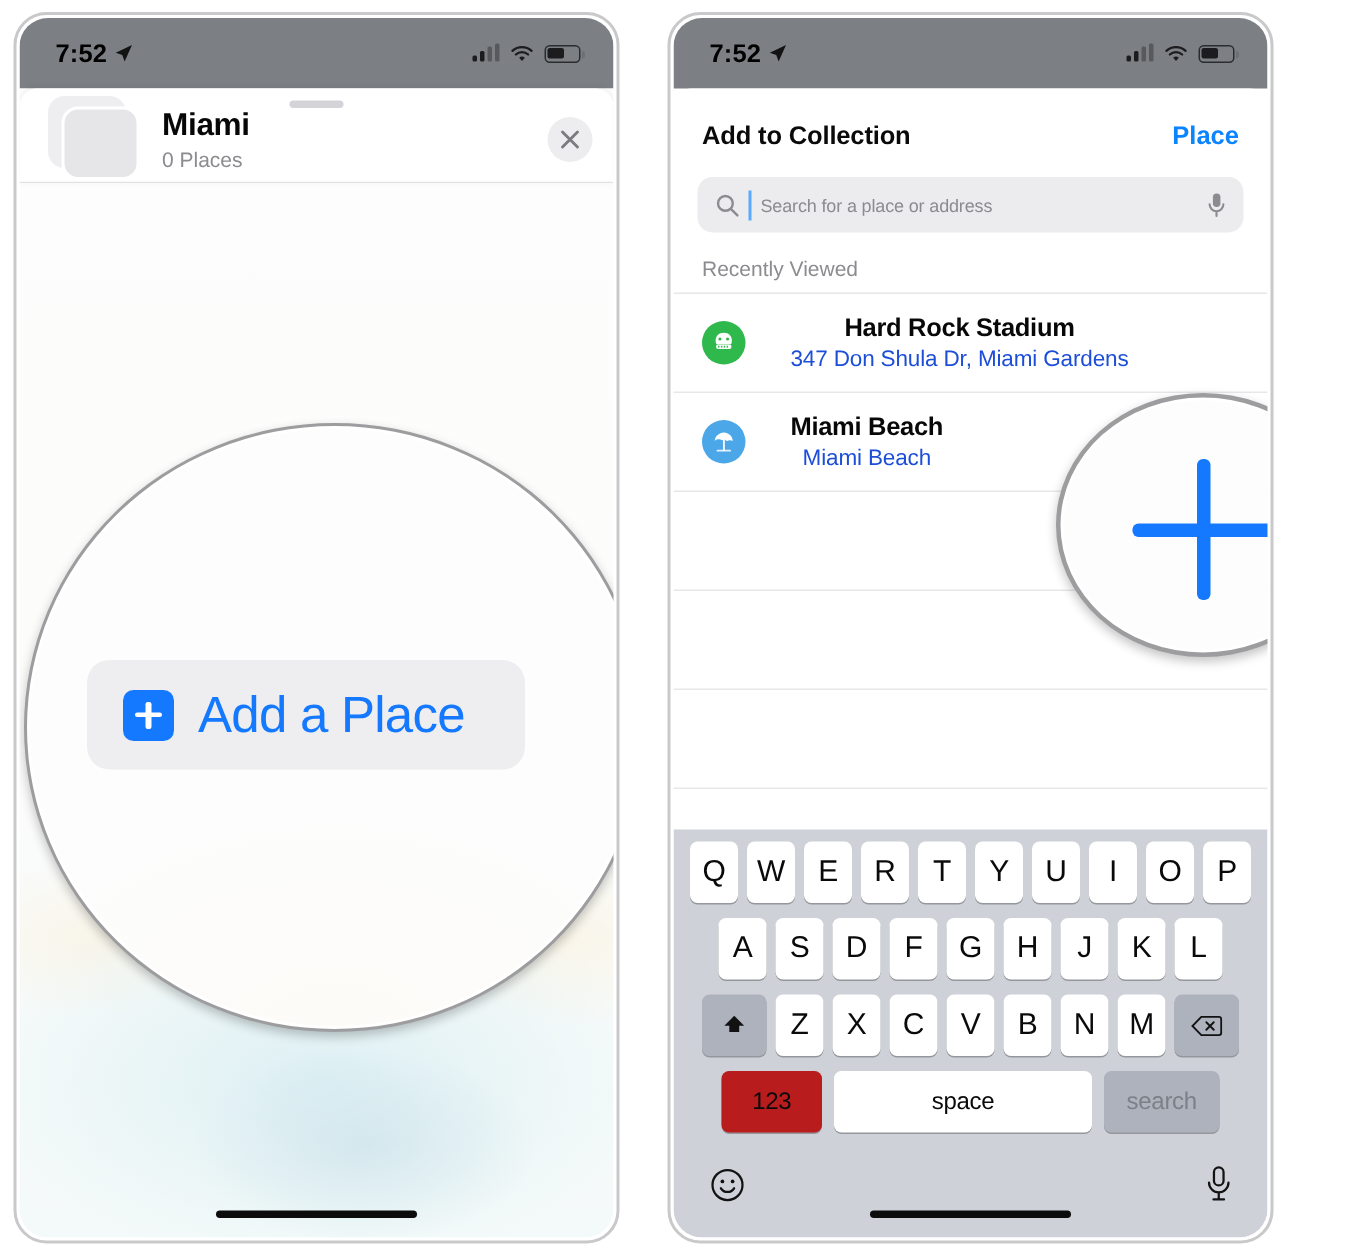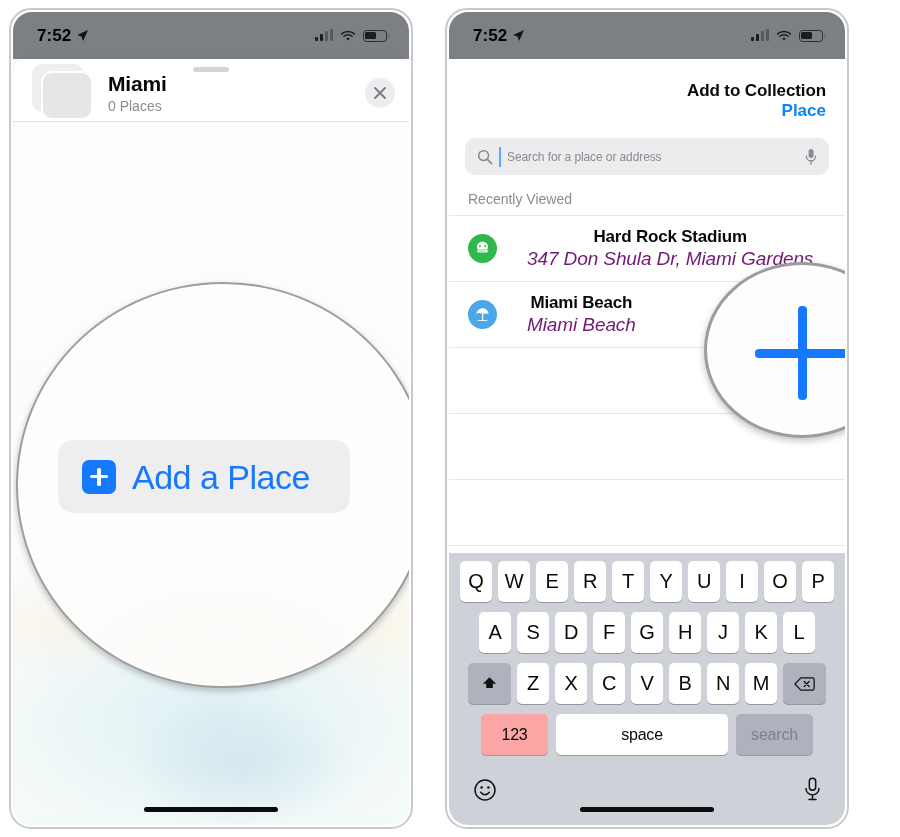--- a/index.html
+++ b/index.html
@@ -266,24 +266,23 @@
 
   
   .rpanel {
     position: absolute;
     top: 47px; left: 0; right: 0; bottom: 0;
     background: #ffffff;
     border-radius: 12px 12px 0 0;
   }
   .rhead {
     display: flex;
-    align-items: flex-end;
+    align-items: center;
     justify-content: space-between;
     padding: 22px 19px 0 19px;
-    flex-direction: column;
   }
   .rhead-title {
     font-size: 17px;
     font-weight: bold;
     color: #0a0a0a;
     letter-spacing: -.1px;
   }
   .rhead-done {
     font-size: 17px;
     color: #0a84ff;
@@ -339,26 +338,25 @@
   .row-icon.beach   { background: #4ba7e8; }
   .row-text { min-width: 0; }
   .row-title {
     font-size: 17px;
     font-weight: bold;
     color: #080808;
     letter-spacing: -.2px;
     line-height: 1.2;
   }
   .row-sub {
-    font-size: 19px;
-    color: #701a75;
+    font-size: 15px;
+    color: #1d4ed8;
     letter-spacing: -.1px;
     margin-top: 1px;
     white-space: nowrap;
-    font-style: italic;
   }
 
   
   .keyboard {
     position: absolute;
     left: 0; right: 0; bottom: 0;
     height: 272px;
     background: #ced1d7;
     padding-top: 8px;
     box-sizing: border-box;
@@ -374,21 +372,21 @@
     width: 32px; height: 41px;
     background: #ffffff;
     border-radius: 5px;
     box-shadow: 0 1px 0 rgba(0,0,0,.28);
     display: flex; align-items: center; justify-content: center;
     font-size: 20px;
     color: #0a0a0a;
     letter-spacing: -.2px;
   }
   .key.wide { width: 43px; background: #aeb2bc; }
-  .key.num  { width: 67px; background: #fca5a5; font-size: 16px; }
+  .key.num  { width: 67px; background: #b91c1c; font-size: 16px; }
   .key.space{ width: 172px; font-size: 16px; }
   .key.search {
     width: 77px; background: #aeb2bc;
     font-size: 16px; color: #7d8089;
   }
   .krow.r4 { gap: 8px; margin-top: 2px; }
   .kbottom {
     display: flex;
     align-items: center;
     justify-content: space-between;

